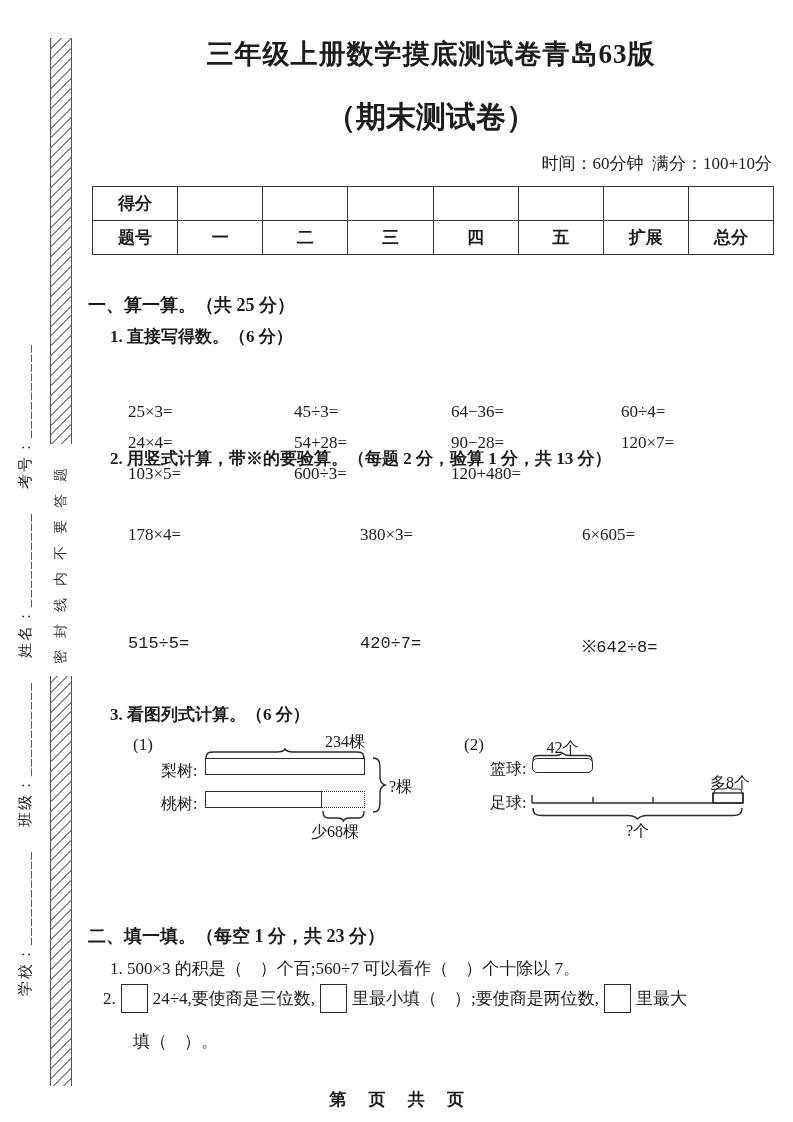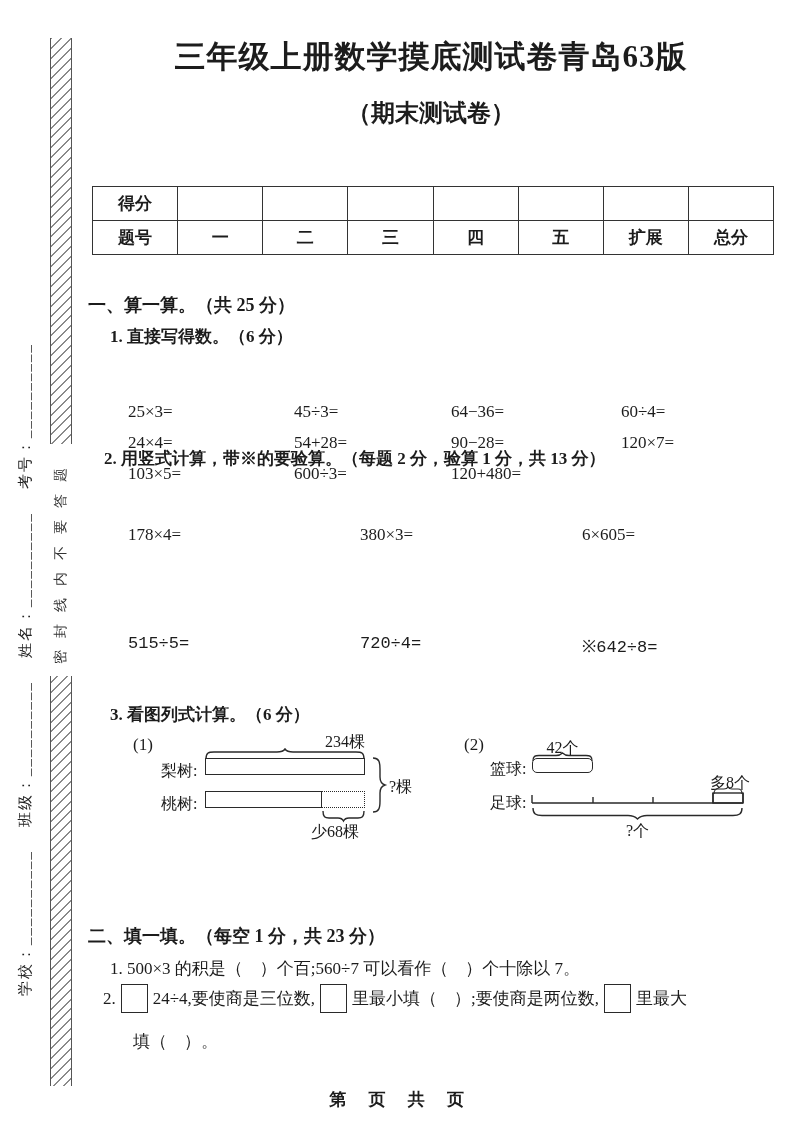--- a/index.html
+++ b/index.html
@@ -12,23 +12,23 @@
   .margin-fields > span { transform:rotate(-90deg); white-space:pre; font-size:15px; letter-spacing:2px; color:#222; }
   .seal-border { position:absolute; left:50px; top:38px; width:22px; height:1048px;
     border-left:1.5px solid #555; border-right:1.5px solid #555;
     background:repeating-linear-gradient(135deg, #8a8a8a 0 1.4px, transparent 1.4px 7px); }
   .seal-text-wrap { position:absolute; left:50px; top:444px; width:22px; height:232px;
     background:#fff; display:flex; align-items:center; justify-content:center; z-index:2; }
   .seal-text-wrap > span { transform:rotate(-90deg); white-space:nowrap; font-size:14px; letter-spacing:12px; color:#333; }
 
   
   .title { position:absolute; left:80px; top:38px; width:702px; text-align:center;
-    font-size:31px; font-weight:bold; letter-spacing:1px; line-height:1.2; }
+    font-size:27px; font-weight:bold; letter-spacing:1px; line-height:1.2; }
   .subtitle { position:absolute; left:80px; top:97px; width:702px; text-align:center;
-    font-size:24px; font-weight:bold; }
+    font-size:30px; font-weight:bold; }
   .info-line { position:absolute; left:380px; top:152px; width:392px; text-align:right; font-size:17px; white-space:pre; }
 
   
   table.score { position:absolute; left:92px; top:186px; width:682px; border-collapse:collapse; table-layout:fixed; }
   table.score td { border:1.5px solid #333; height:34px; text-align:center; font-size:17px; font-weight:bold; }
 
   
   .sec-heading { position:absolute; font-size:18px; font-weight:bold; white-space:pre; }
   .sub-heading { position:absolute; font-size:17px; font-weight:600; white-space:pre; }
   .calc-grid { position:absolute; display:grid; font-size:17px; }
@@ -61,20 +61,21 @@
     <span>学校：__________    班级：__________    姓名：__________    考号：__________</span>
   </div>
 
   <div class="seal-border"></div>
   <div class="seal-text-wrap">
     <span>密封线内不要答题</span>
   </div>
 
   <div class="title">三年级上册数学摸底测试卷青岛63版</div>
   <div class="subtitle">（期末测试卷）</div>
+  <div class="info-line">时间：60分钟  满分：100+10分</div>
 
   <table class="score">
     <tbody>
         <tr>
       <td>得分</td>
       <td></td>
       <td></td>
       <td></td>
       <td></td>
       <td></td>
@@ -104,29 +105,29 @@
     <span>60÷4=</span>
     <span>24×4=</span>
     <span>54+28=</span>
     <span>90−28=</span>
     <span>120×7=</span>
     <span>103×5=</span>
     <span>600÷3=</span>
     <span>120+480=</span>
   </div>
 
-  <div class="sub-heading" style="left:104px; top:447px;">2. 用竖式计算，带※的要验算。（每题 2 分，验算 1 分，共 13 分）</div>
+  <div class="sub-heading" style="left:110px; top:447px;">2. 用竖式计算，带※的要验算。（每题 2 分，验算 1 分，共 13 分）</div>
   <div class="calc-grid grid-vert" style="top:477px;">
     <span>178×4=</span>
     <span>380×3=</span>
     <span>6×605=</span>
   </div>
   <div class="calc-grid grid-vert" style="top:586px;font-family:Liberation Mono, monospace;">
     <span>515÷5=</span>
-    <span>720÷4=</span>
+    <span>420÷7=</span>
     <span>※642÷8=</span>
   </div>
 
   <div class="sub-heading" style="left:110px; top:703px;">3. 看图列式计算。（6 分）</div>
 
   <div class="diagram" style="left:115px; top:731px; width:320px; height:112px;">
     <span class="lbl" style="left:18px; top:4px; font-size:17px;">(1)</span>
     <span class="lbl" style="left:90px; top:1px; width:160px; text-align:right;">234棵</span>
     <svg class="brace" style="left:90px; top:18px;" width="160" height="10" viewBox="0 0 160 10">
       <path d="M1,10 C1,4 3,3 9,3 L72,3 Q78,3 80,0 Q82,3 88,3 L151,3 C157,3 159,4 159,10" fill="none" stroke="#2a2a2a" stroke-width="1.4"></path>

